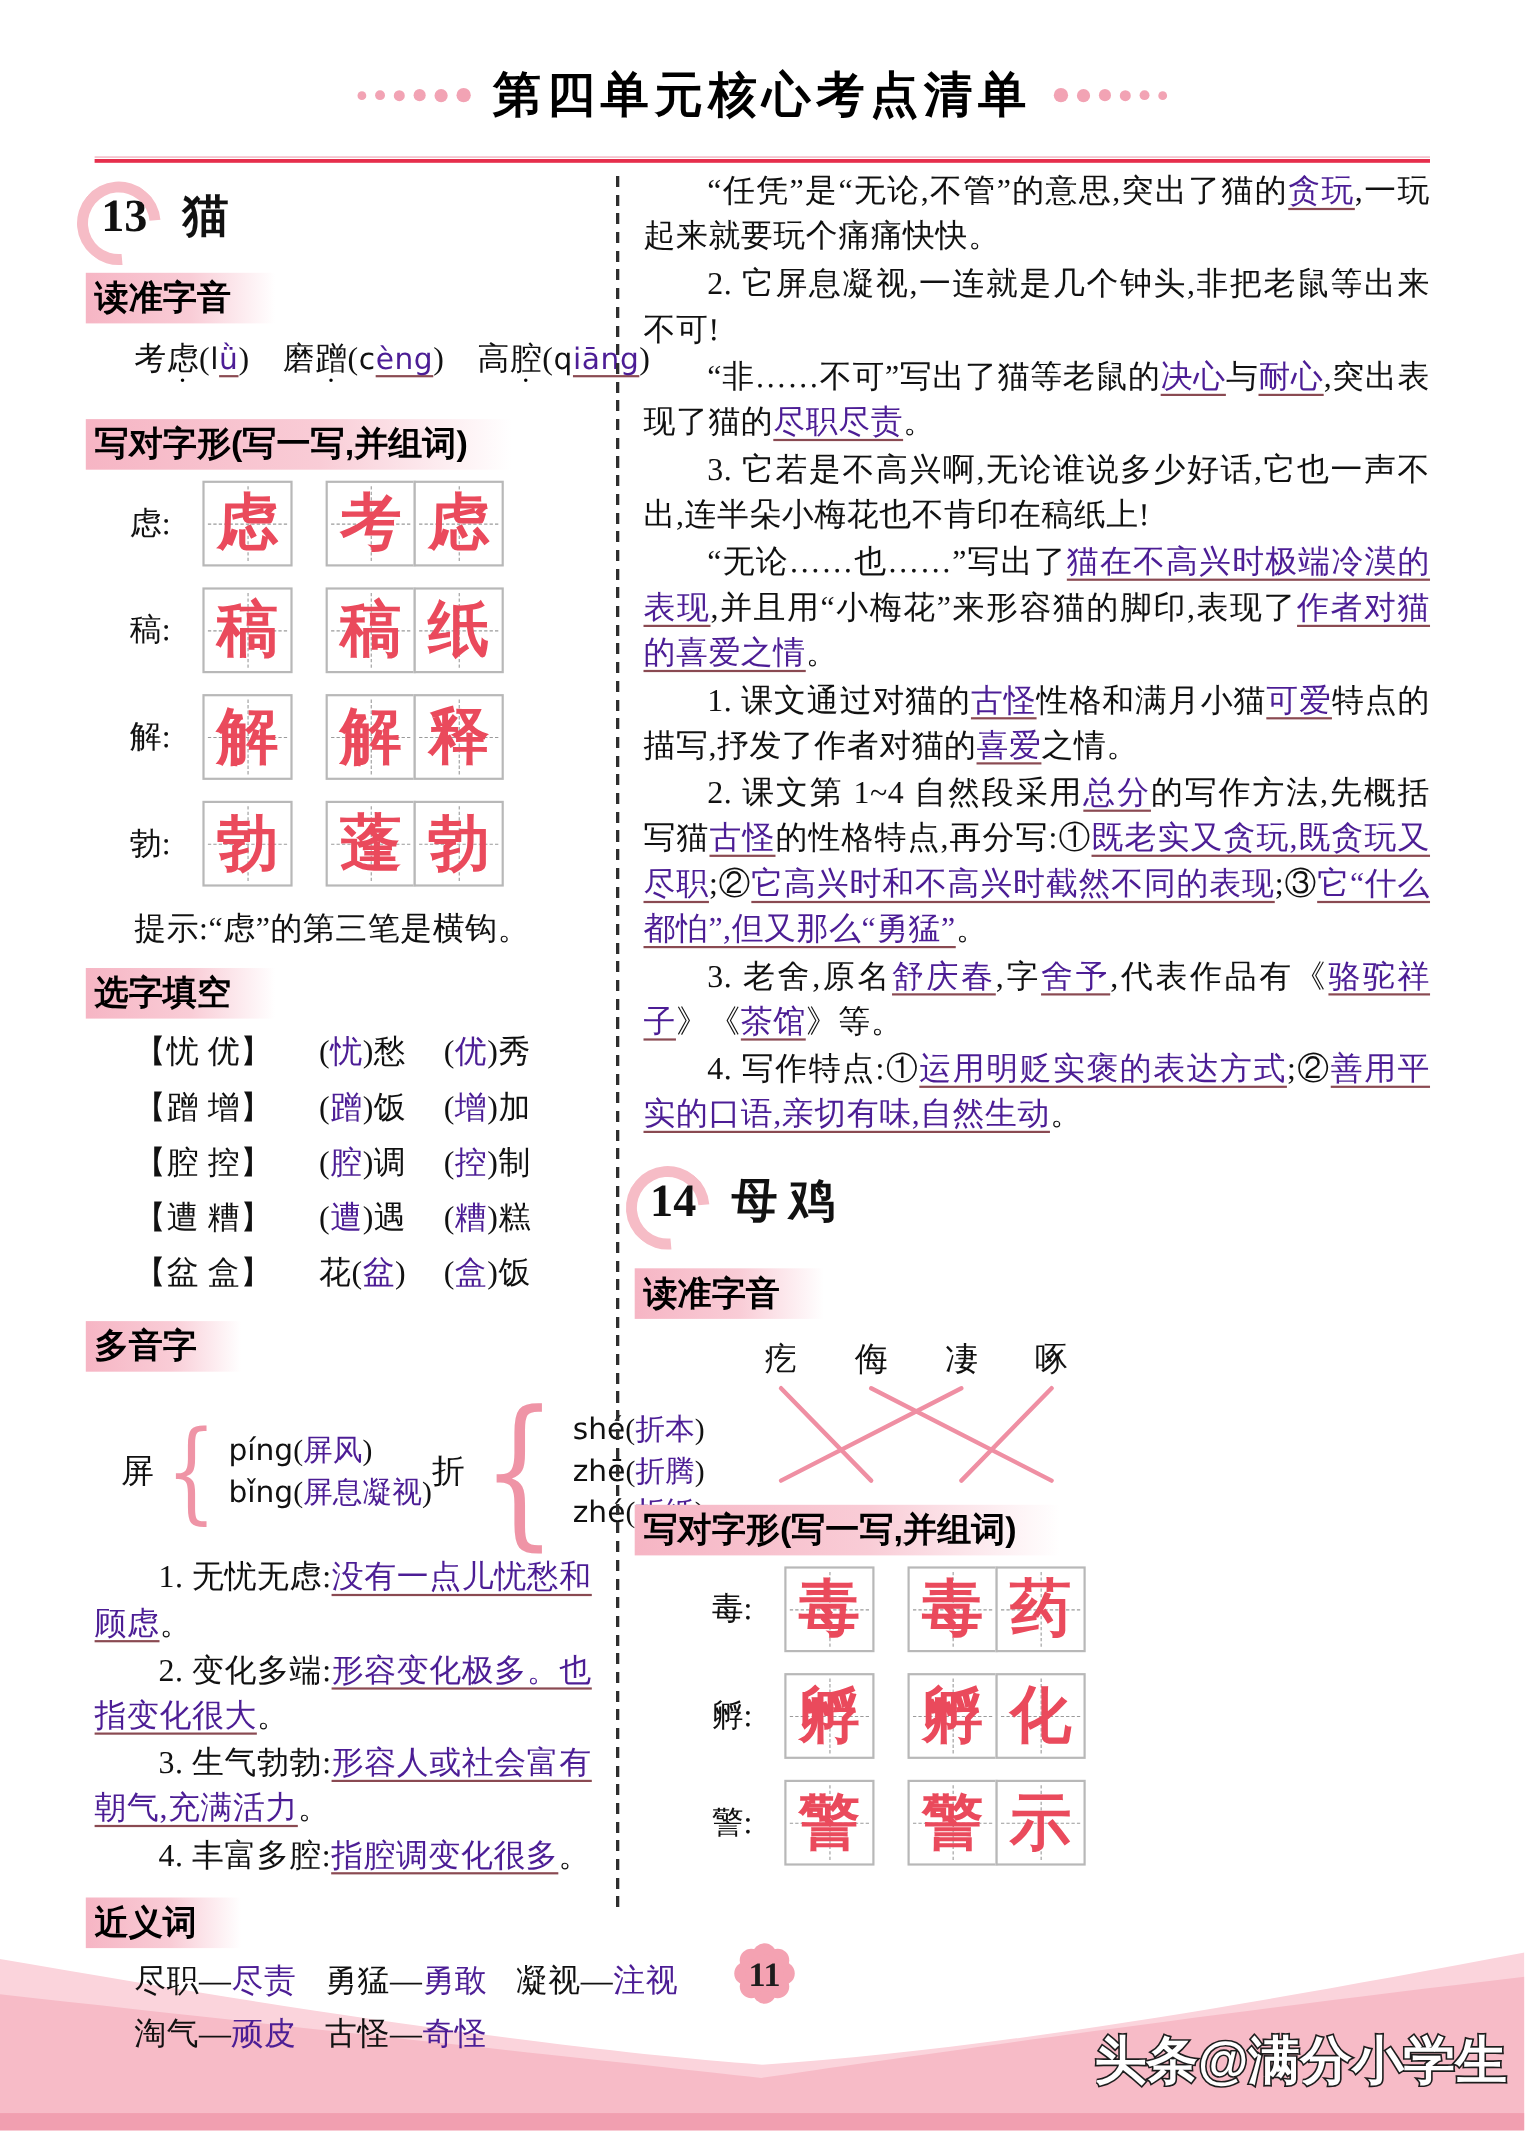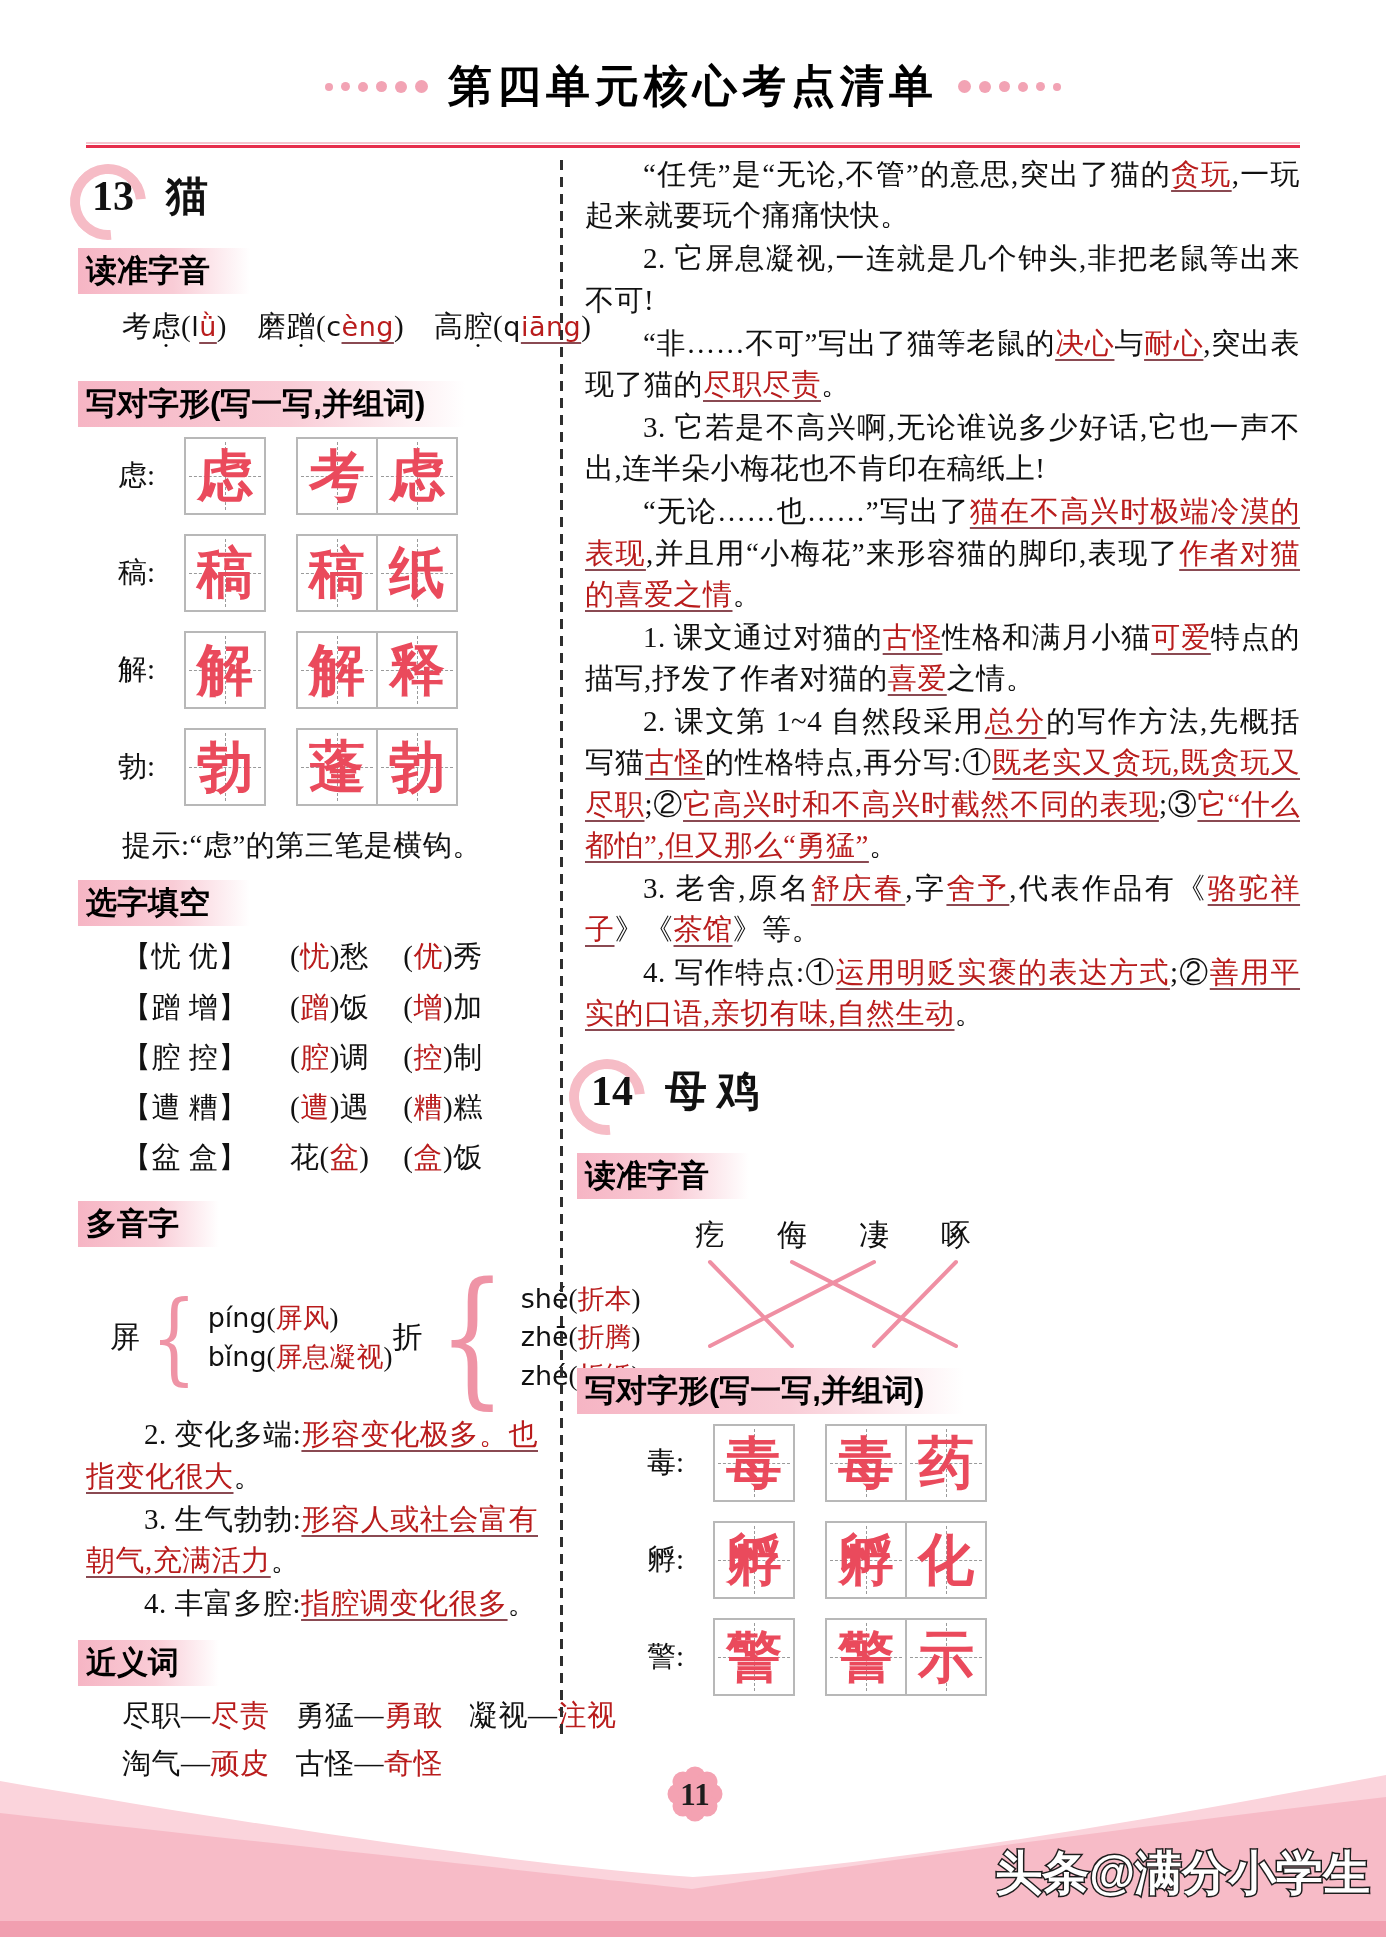--- a/index.html
+++ b/index.html
@@ -16,21 +16,21 @@
   
   .columns{position:relative;z-index:1;display:flex;padding:6px 86px 0 86px;gap:22px;}
   .col{min-width:0;}
   .col-left{flex:0 0 452px;}
   .col-right{flex:1;}
   .divider{flex:0 0 3px;height:1580px;margin-top:6px;
            background:repeating-linear-gradient(180deg,#2e2e2e 0 10px,transparent 10px 17px);}
   
   .t{font-size:29px;line-height:1.42;letter-spacing:0.5px;}
   .para{font-size:29px;line-height:1.42;letter-spacing:0.5px;text-indent:2em;text-align:justify;margin:0 0 2px 0;}
-  .red{color:#b91c1c;}
+  .red{color:#4c1d95;}
   .u{text-decoration:underline;text-decoration-color:#8a4a52;text-decoration-thickness:2px;text-underline-offset:6px;}
   .label{display:inline-block;font-family:"Liberation Sans","DejaVu Sans",sans-serif;
          font-weight:bold;font-size:31px;color:#000;padding:2px 40px 2px 8px;margin:14px 0 10px -8px;
          background:linear-gradient(90deg,#f6b5c4 0%,#f9ccd6 55%,rgba(249,204,214,0) 100%);}
   
   .lesson-head{margin:14px 0 10px 0;}
   .lesson-num{position:relative;z-index:0;display:inline-block;font-size:42px;font-weight:bold;padding:0 14px 0 6px;}
   .lesson-num::before{content:"";position:absolute;z-index:-1;left:-16px;top:-8px;width:56px;height:56px;
          border-radius:50%;border:10px solid #f6bcc6;border-right-color:transparent;transform:rotate(40deg);}
   .lesson-name{font-size:42px;font-weight:bold;letter-spacing:10px;margin-left:14px;}
@@ -256,20 +256,21 @@
             <span class="brace b3">{</span>
             <div class="poly-readings">
               <div class="poly-line"><span class="py">shé</span><span>(</span><span class="red">折本</span><span>)</span></div>
               <div class="poly-line"><span class="py">zhē</span><span>(</span><span class="red">折腾</span><span>)</span></div>
               <div class="poly-line"><span class="py">zhé</span><span>(</span><span class="red">折纸</span><span>)</span></div>
             </div>
           </div>
         </div>
 
       <div>
+          <div class="para t"><span>1. 无忧无虑:</span><span class="red u">没有一点儿忧愁和顾虑</span><span>。</span></div>
           <div class="para t"><span>2. 变化多端:</span><span class="red u">形容变化极多。也指变化很大</span><span>。</span></div>
           <div class="para t"><span>3. 生气勃勃:</span><span class="red u">形容人或社会富有朝气,充满活力</span><span>。</span></div>
           <div class="para t"><span>4. 丰富多腔:</span><span class="red u">指腔调变化很多</span><span>。</span></div>
         </div>
 
       <div><span class="label">近义词</span></div>
       <div>
           <div class="pair-row">
             <span><span>尽职—</span><span class="red">尽责</span></span>
             <span><span>勇猛—</span><span class="red">勇敢</span></span>

